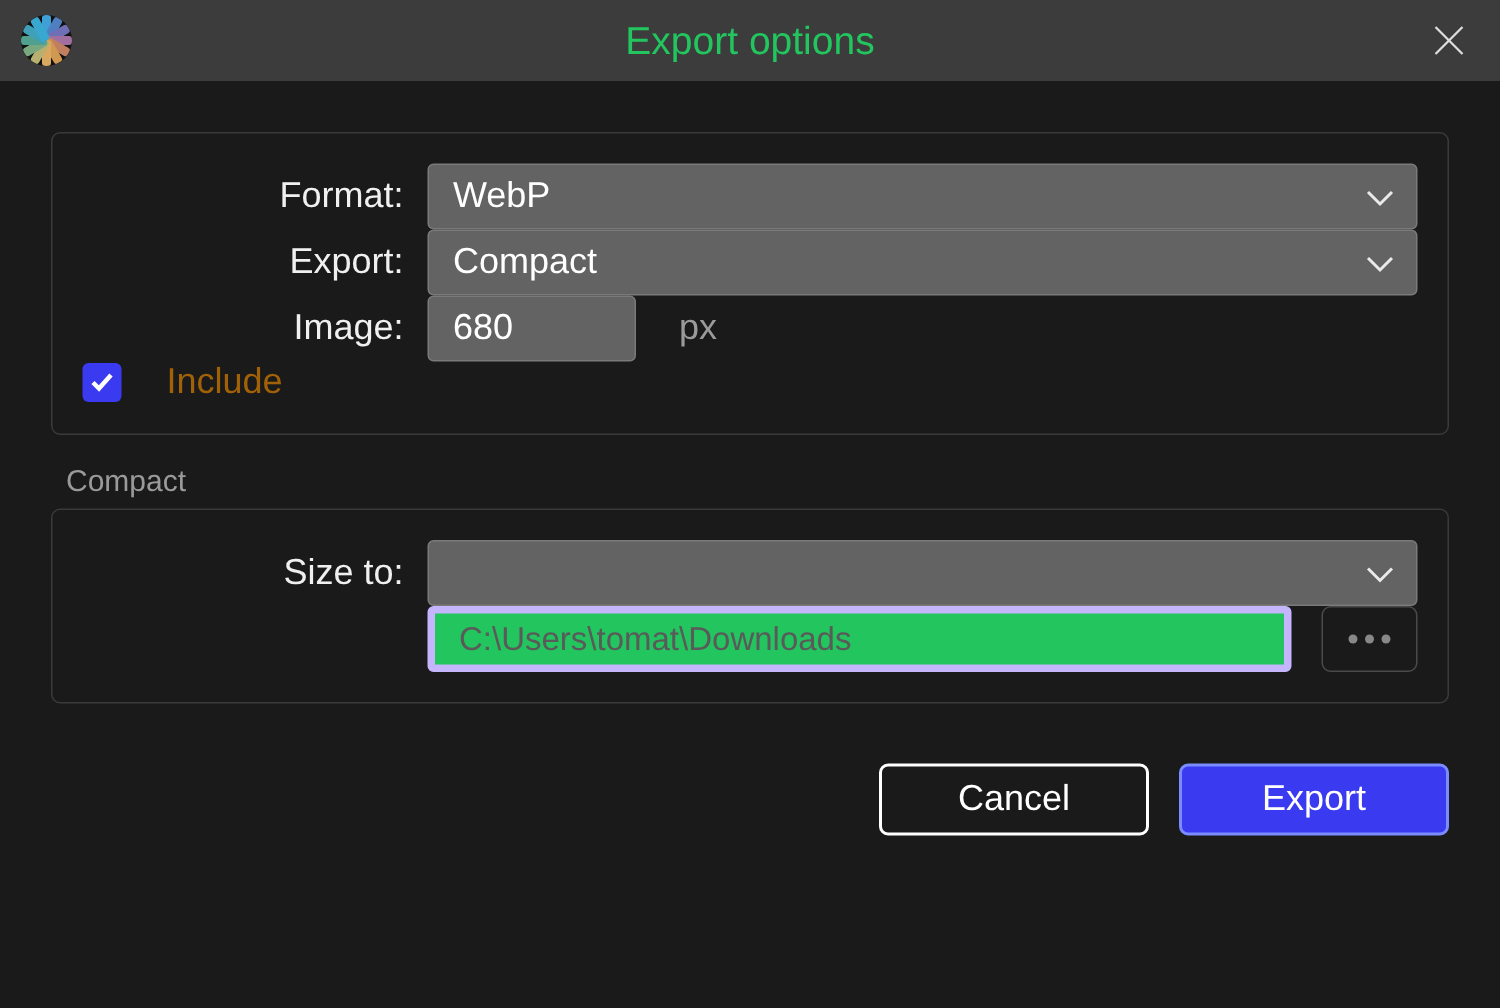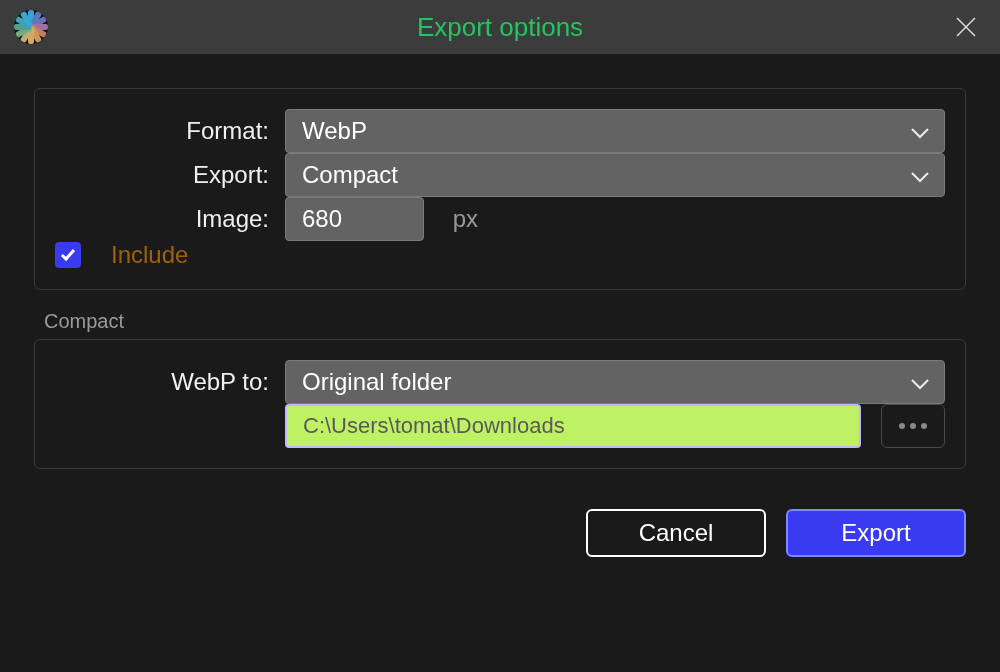--- a/index.html
+++ b/index.html
@@ -107,22 +107,22 @@
     border-radius: 4px;
     display: inline-flex;
     align-items: center;
     justify-content: center;
     cursor: pointer;
   }
   .checkbox svg { stroke: #fff; stroke-width: 3; fill: none; }
   .check-label { color: #a16207; font-size: 24px; margin-left: 10px; }
   .path-input {
     flex: 1;
-    background: #bef264;
-    border: 2px solid #c4b5fd;
+    background: #22c55e;
+    border: 5px solid #c4b5fd;
     border-radius: 4px;
     height: 44px;
     color: #5a5a5a;
     font-size: 22px;
     padding: 0 16px;
     display: flex; align-items: center;
   }
   .browse-btn {
     width: 64px; height: 44px;
     border: 1px solid #4a4a4a;
@@ -229,24 +229,23 @@
         <span class="check-label">Include</span>
       </div>
     </div>
 
   </div>
 
   <div class="group-label">Compact</div>
   <div class="group-box">
 
     <div class="row">
-      <div class="label">WebP to:</div>
+      <div class="label">Size to:</div>
       <div class="field">
         <div class="select">
-          <span>Original folder</span>
           <span class="chev"><svg width="20" height="12" viewBox="0 0 20 12">
                 <polyline points="2,2 10,10 18,2"></polyline>
               </svg></span>
         </div>
       </div>
     </div>
 
     <div class="row">
       <div class="label"></div>
       <div class="field">

